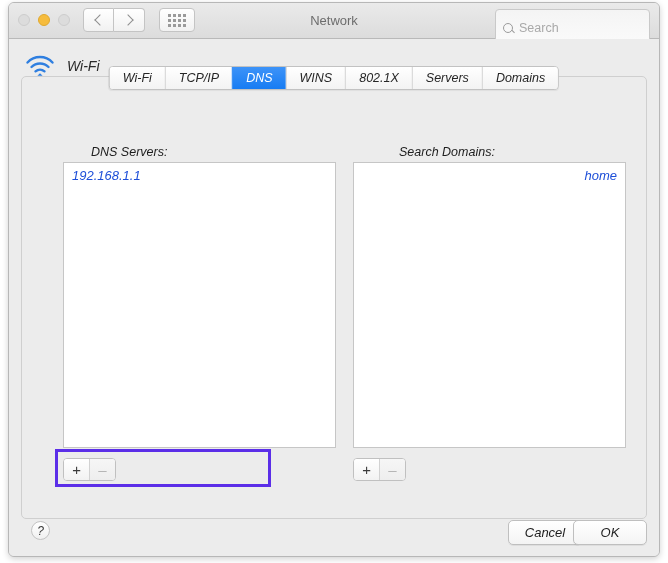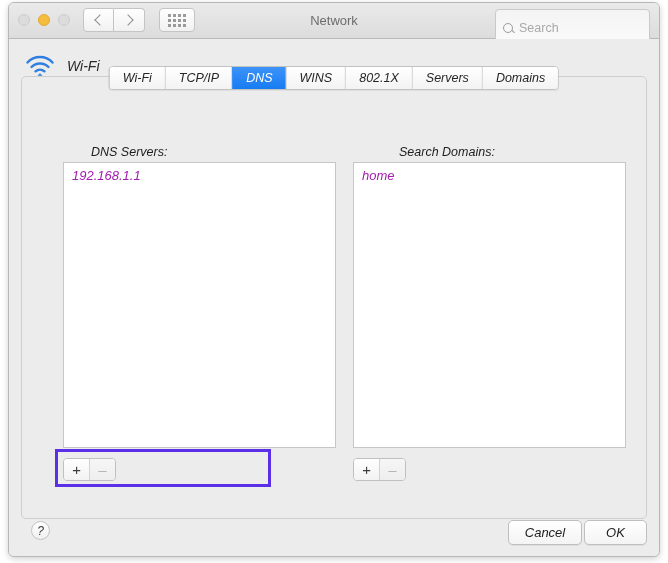--- a/index.html
+++ b/index.html
@@ -223,21 +223,21 @@
     color: #1d1d1d;
   }
   .listbox {
     position: absolute;
     background: #ffffff;
     border: 1px solid #c6c6c6;
     box-sizing: border-box;
   }
   .listitem {
     font-size: 13px;
-    color: #a21caf;
+    color: #1d4ed8;
     padding: 5px 8px 0 8px;
   }
 
   
   .seg {
     position: absolute;
     display: flex;
     border: 1px solid #c0c0c0;
     border-radius: 4px;
     overflow: hidden;
@@ -298,21 +298,21 @@
     border-radius: 5px;
     box-sizing: border-box;
     font-size: 13px;
     color: #1d1d1d;
     display: flex;
     align-items: center;
     justify-content: center;
     box-shadow: 0 1px 0.5px rgba(0,0,0,0.06);
   }
   #cancel-button { right: 77px; width: 74px; }
-  #ok-button     { right: 12px;  width: 63px; }
+  #ok-button     { right: 12px;  width: 74px; }
 </style>
 </head>
 <body>
 
 <div class="window">
 
   <div class="titlebar">
 
     <div class="traffic">
       <span class="light gray"></span>
@@ -391,21 +391,21 @@
       <div class="seg" style="left:41px; top:381px;">
         <div class="segbtn">+</div>
         <div class="segbtn minus disabled">–</div>
       </div>
 
 
       <div class="annot" style="left:33px; top:372px; width:216px; height:38px;"></div>
 
       <div class="col-label" style="left:331px; top:68px;margin-left:46px;">Search Domains:</div>
 
-      <div class="listbox" style="left:331px; top:85px; width:273px; height:286px;">
+      <div class="listbox" style="left:331px; top:85px; width:273px; height:286px;text-align:right;">
         <div class="listitem">home</div>
       </div>
 
       <div class="seg" style="left:331px; top:381px;">
         <div class="segbtn">+</div>
         <div class="segbtn minus disabled">–</div>
       </div>
     </div>
 
     <div class="helpbtn">?</div>

